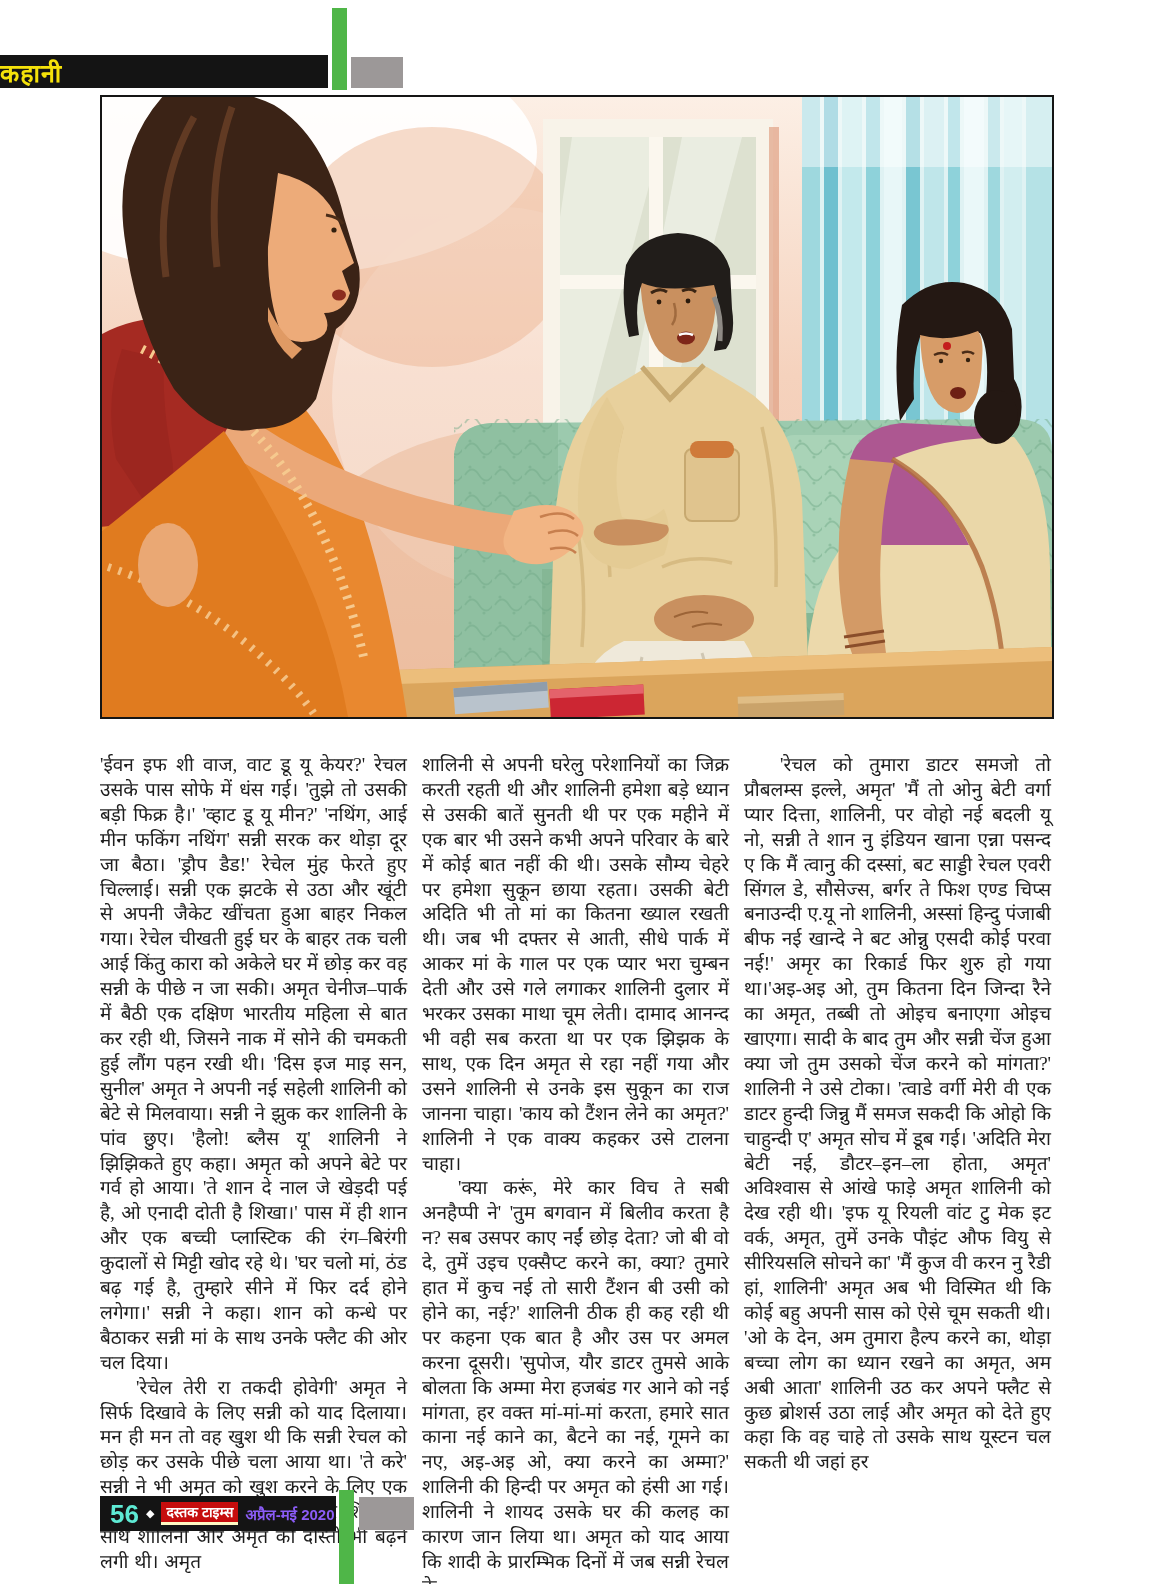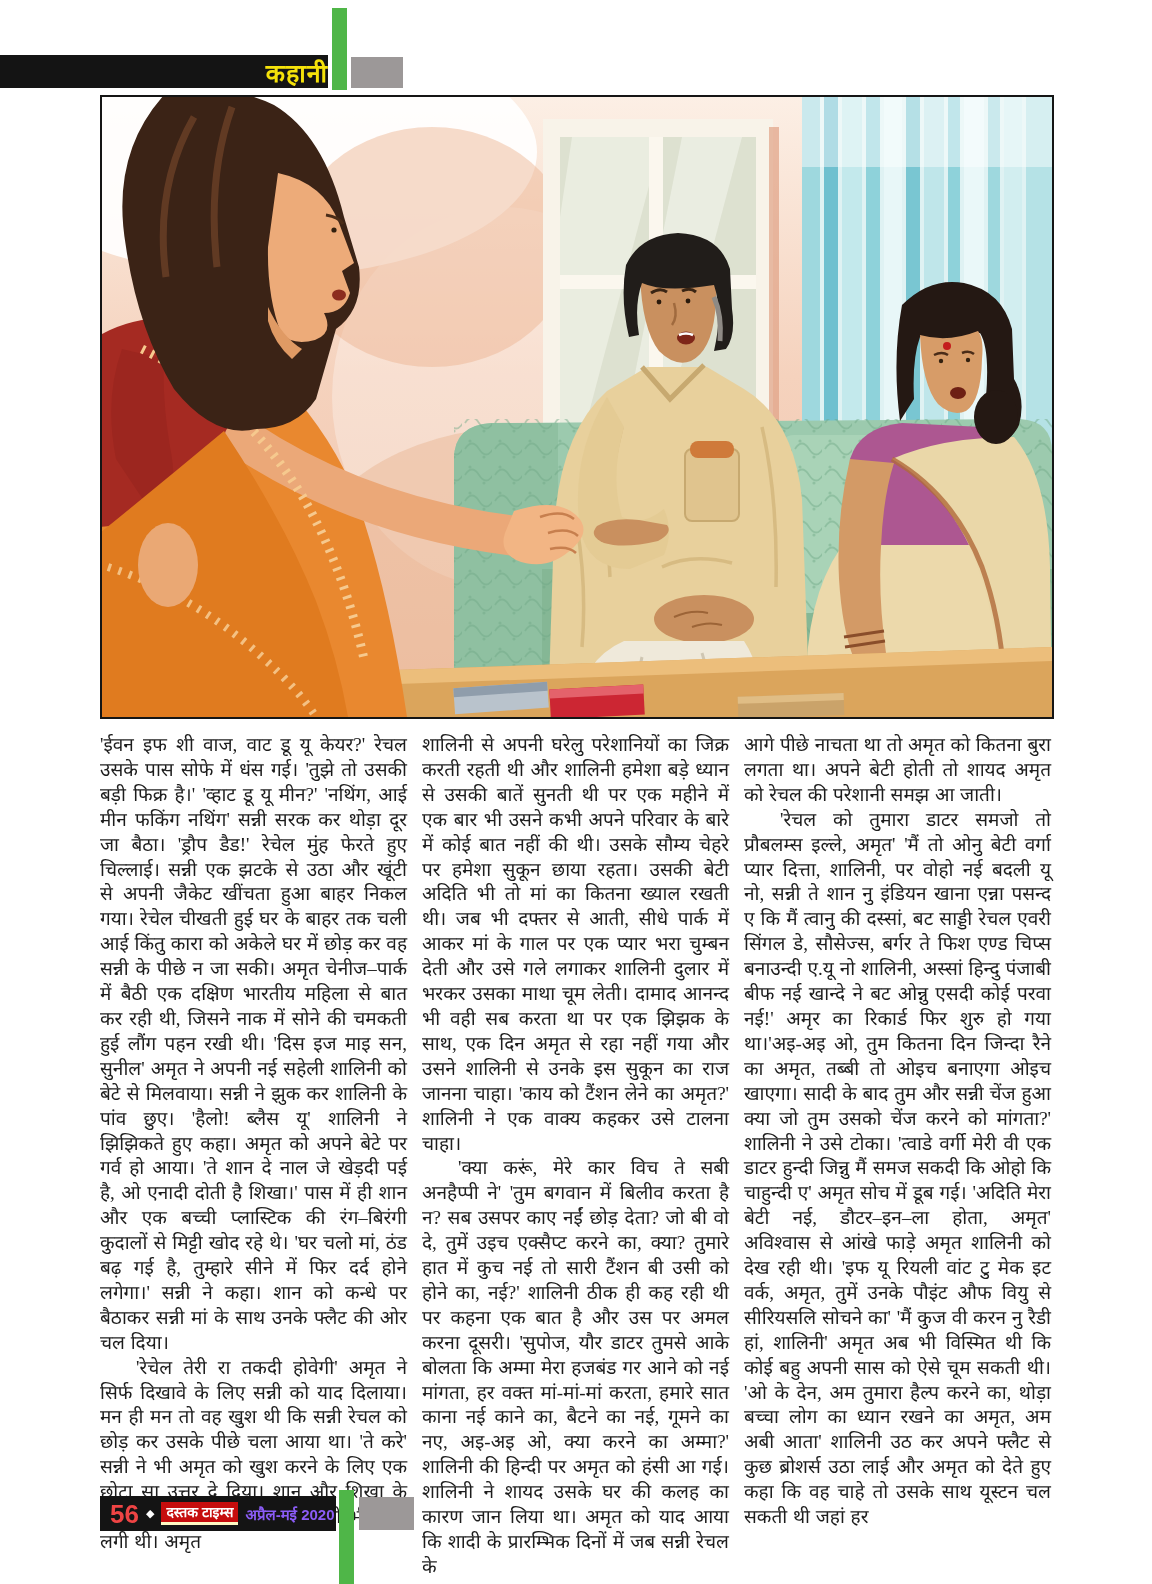--- a/index.html
+++ b/index.html
@@ -3,21 +3,21 @@
 <meta charset="utf-8">
 <style>
   html,body{margin:0;padding:0;background:#ffffff;}
   body{
     width:1152px;height:1584px;position:relative;overflow:hidden;
     font-family:"Liberation Serif","DejaVu Serif",serif;
   }
   
   .header-bar{
     position:absolute;left:0;top:55px;width:328px;height:33px;
-    background:#141414;display:flex;align-items:center;justify-content:flex-end;
+    background:#141414;display:flex;align-items:center;justify-content:flex-start;
   }
   .header-label{
     color:#f5e20a;font-size:25px;font-weight:bold;letter-spacing:1px;
     font-family:"Liberation Sans","DejaVu Sans",sans-serif;
   }
   .green-bar-top{
     position:absolute;left:332px;top:8px;width:15px;height:82px;background:#4fb648;
   }
   .gray-box-top{
     position:absolute;left:351px;top:57px;width:52px;height:31px;background:#9c9898;
@@ -26,33 +26,33 @@
   .illustration{
     position:absolute;left:100px;top:95px;width:950px;height:620px;
     border:2px solid #151515;box-sizing:content-box;overflow:hidden;background:#f6dcc9;
   }
   .illustration svg{display:block;}
   
   .article{
     position:absolute;left:100px;top:733px;width:952px;height:748px;
     display:flex;gap:15px;
   }
-  .column{width:307px;}
+  .column{width:307px;margin-top:20px;}
   .column p{
     margin:0;font-size:19px;line-height:24.9px;text-align:justify;color:#1c1c1c;
     word-spacing:1px;
   }
   .column p.indent{text-indent:36px;}
   
   .footer-bar{
     position:absolute;left:100px;top:1496px;width:236px;height:35px;
     background:#141414;display:flex;align-items:center;padding:0 0 0 10px;box-sizing:border-box;gap:7px;
     font-family:"Liberation Sans","DejaVu Sans",sans-serif;
   }
-  .footer-page{color:#ef4444;font-size:26px;font-weight:bold;line-height:1;}
+  .footer-page{color:#5eead4;font-size:26px;font-weight:bold;line-height:1;}
   .footer-diamond{color:#ffffff;font-size:11px;line-height:1;}
   .footer-logo{
     background:#c60d0d;color:#ffffff;font-size:14px;font-weight:bold;
     padding:2px 5px 1px 5px;border-bottom:3px solid #fef9c3;line-height:1.15;white-space:nowrap;
   }
   .footer-date{color:#8b5cf6;font-size:15px;font-weight:bold;white-space:nowrap;}
   .green-bar-bottom{
     position:absolute;left:339px;top:1490px;width:15px;height:94px;background:#4fb648;
   }
   .gray-box-bottom{
@@ -211,21 +211,20 @@
 <div class="article">
   <div class="column">
     <p>'ईवन इफ शी वाज, वाट डू यू केयर?' रेचल उसके पास सोफे में धंस गई। 'तुझे तो उसकी बड़ी फिक्र है।' 'व्हाट डू यू मीन?' 'नथिंग, आई मीन फकिंग नथिंग' सन्नी सरक कर थोड़ा दूर जा बैठा। 'ड्रौप डैड!' रेचेल मुंह फेरते हुए चिल्लाई। सन्नी एक झटके से उठा और खूंटी से अपनी जैकेट खींचता हुआ बाहर निकल गया। रेचेल चीखती हुई घर के बाहर तक चली आई किंतु कारा को अकेले घर में छोड़ कर वह सन्नी के पीछे न जा सकी। अमृत चेनीज–पार्क में बैठी एक दक्षिण भारतीय महिला से बात कर रही थी, जिसने नाक में सोने की चमकती हुई लौंग पहन रखी थी। 'दिस इज माइ सन, सुनील' अमृत ने अपनी नई सहेली शालिनी को बेटे से मिलवाया। सन्नी ने झुक कर शालिनी के पांव छुए। 'हैलो! ब्लैस यू' शालिनी ने झिझिकते हुए कहा। अमृत को अपने बेटे पर गर्व हो आया। 'ते शान दे नाल जे खेड़दी पई है, ओ एनादी दोती है शिखा।' पास में ही शान और एक बच्ची प्लास्टिक की रंग–बिरंगी कुदालों से मिट्टी खोद रहे थे। 'घर चलो मां, ठंड बढ़ गई है, तुम्हारे सीने में फिर दर्द होने लगेगा।' सन्नी ने कहा। शान को कन्धे पर बैठाकर सन्नी मां के साथ उनके फ्लैट की ओर चल दिया।</p>
     <p class="indent">'रेचेल तेरी रा तकदी होवेगी' अमृत ने सिर्फ दिखावे के लिए सन्नी को याद दिलाया। मन ही मन तो वह खुश थी कि सन्नी रेचल को छोड़ कर उसके पीछे चला आया था। 'ते करे' सन्नी ने भी अमृत को खुश करने के लिए एक छोटा सा उत्तर दे दिया। शान और शिखा के साथ शालिनी और अमृत की दोस्ती भी बढ़ने लगी थी। अमृत</p>
   </div>
   <div class="column">
     <p>शालिनी से अपनी घरेलु परेशानियों का जिक्र करती रहती थी और शालिनी हमेशा बड़े ध्यान से उसकी बातें सुनती थी पर एक महीने में एक बार भी उसने कभी अपने परिवार के बारे में कोई बात नहीं की थी। उसके सौम्य चेहरे पर हमेशा सुकून छाया रहता। उसकी बेटी अदिति भी तो मां का कितना ख्याल रखती थी। जब भी दफ्तर से आती, सीधे पार्क में आकर मां के गाल पर एक प्यार भरा चुम्बन देती और उसे गले लगाकर शालिनी दुलार में भरकर उसका माथा चूम लेती। दामाद आनन्द भी वही सब करता था पर एक झिझक के साथ, एक दिन अमृत से रहा नहीं गया और उसने शालिनी से उनके इस सुकून का राज जानना चाहा। 'काय को टैंशन लेने का अमृत?' शालिनी ने एक वाक्य कहकर उसे टालना चाहा।</p>
     <p class="indent">'क्या करूं, मेरे कार विच ते सबी अनहैप्पी ने' 'तुम बगवान में बिलीव करता है न? सब उसपर काए नईं छोड़ देता? जो बी वो दे, तुमें उइच एक्सैप्ट करने का, क्या? तुमारे हात में कुच नई तो सारी टैंशन बी उसी को होने का, नई?' शालिनी ठीक ही कह रही थी पर कहना एक बात है और उस पर अमल करना दूसरी। 'सुपोज, यौर डाटर तुमसे आके बोलता कि अम्मा मेरा हजबंड गर आने को नई मांगता, हर वक्त मां-मां-मां करता, हमारे सात काना नई काने का, बैटने का नई, गूमने का नए, अइ-अइ ओ, क्या करने का अम्मा?' शालिनी की हिन्दी पर अमृत को हंसी आ गई। शालिनी ने शायद उसके घर की कलह का कारण जान लिया था। अमृत को याद आया कि शादी के प्रारम्भिक दिनों में जब सन्नी रेचल के</p>
   </div>
   <div class="column">
-    <p>आगे पीछे नाचता था तो अमृत को कितना बुरा लगता था। अपने बेटी होती तो शायद अमृत को रेचल की परेशानी समझ आ जाती।</p>
     <p class="indent">'रेचल को तुमारा डाटर समजो तो प्रौबलम्स इल्ले, अमृत' 'मैं तो ओनु बेटी वर्गा प्यार दित्ता, शालिनी, पर वोहो नई बदली यू नो, सन्नी ते शान नु इंडियन खाना एन्ना पसन्द ए कि मैं त्वानु की दस्सां, बट साड्डी रेचल एवरी सिंगल डे, सौसेज्स, बर्गर ते फिश एण्ड चिप्स बनाउन्दी ए.यू नो शालिनी, अस्सां हिन्दु पंजाबी बीफ नई खान्दे ने बट ओन्नु एसदी कोई परवा नई!' अमृर का रिकार्ड फिर शुरु हो गया था।'अइ-अइ ओ, तुम कितना दिन जिन्दा रैने का अमृत, तब्बी तो ओइच बनाएगा ओइच खाएगा। सादी के बाद तुम और सन्नी चेंज हुआ क्या जो तुम उसको चेंज करने को मांगता?' शालिनी ने उसे टोका। 'त्वाडे वर्गी मेरी वी एक डाटर हुन्दी जिन्नु मैं समज सकदी कि ओहो कि चाहुन्दी ए' अमृत सोच में डूब गई। 'अदिति मेरा बेटी नई, डौटर–इन–ला होता, अमृत' अविश्वास से आंखे फाड़े अमृत शालिनी को देख रही थी। 'इफ यू रियली वांट टु मेक इट वर्क, अमृत, तुमें उनके पौइंट औफ वियु से सीरियसलि सोचने का' 'मैं कुज वी करन नु रैडी हां, शालिनी' अमृत अब भी विस्मित थी कि कोई बहु अपनी सास को ऐसे चूम सकती थी। 'ओ के देन, अम तुमारा हैल्प करने का, थोड़ा बच्चा लोग का ध्यान रखने का अमृत, अम अबी आता' शालिनी उठ कर अपने फ्लैट से कुछ ब्रोशर्स उठा लाई और अमृत को देते हुए कहा कि वह चाहे तो उसके साथ यूस्टन चल सकती थी जहां हर</p>
   </div>
 </div>
 
 <div class="footer-bar">
   <span class="footer-page">56</span>
   <span class="footer-diamond">◆</span>
   <span class="footer-logo">दस्तक टाइम्स</span>
   <span class="footer-date">अप्रैल-मई 2020</span>
 </div>

